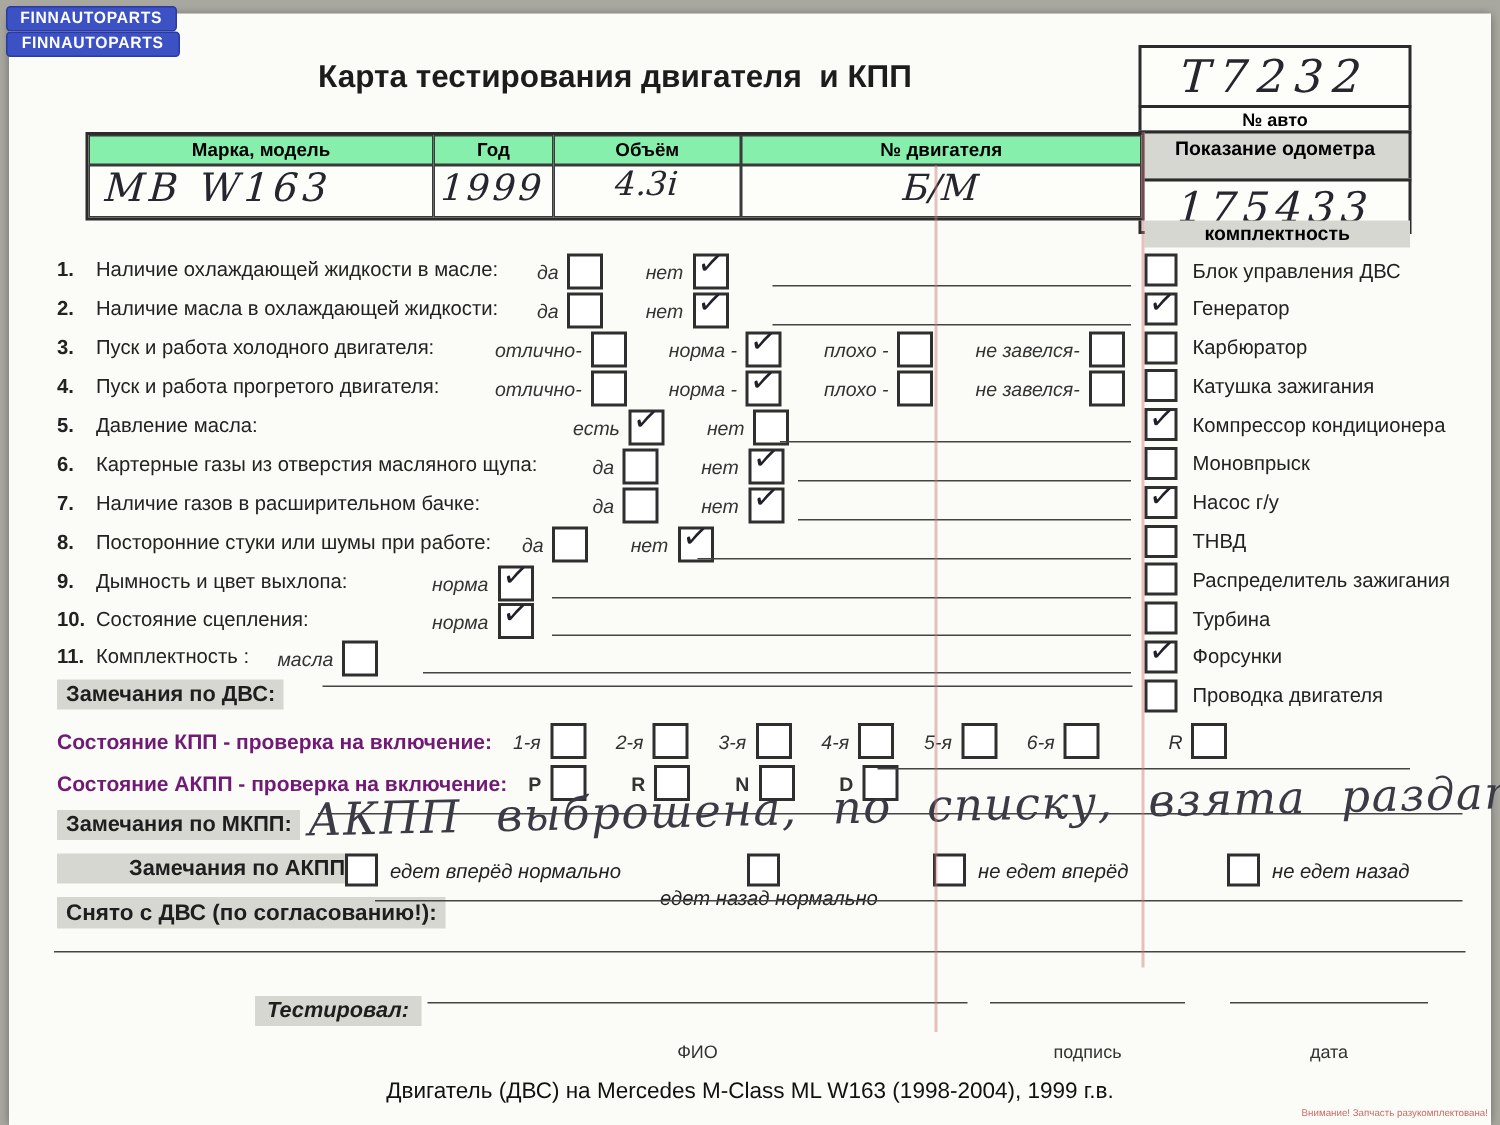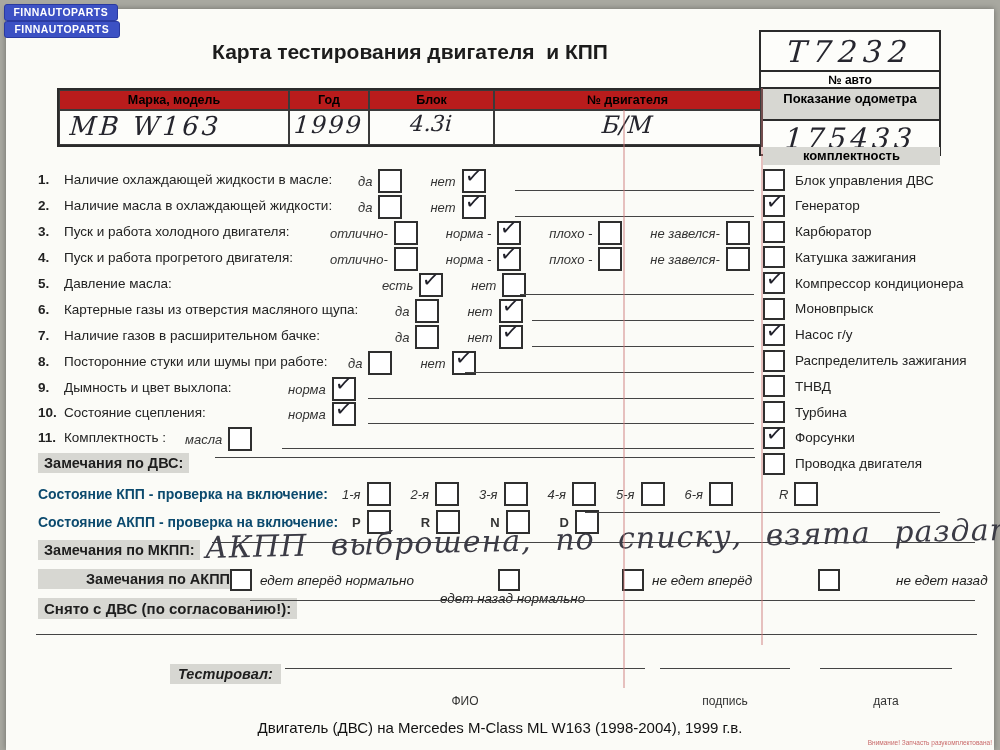--- a/index.html
+++ b/index.html
@@ -19,21 +19,21 @@
   .vbox .seg{border:2px solid #2b2b2b;background:#fdfdfa;box-sizing:border-box;margin-top:-2px;text-align:center;}
   .vbox .seg:first-child{margin-top:0;}
   .seg.val1{height:42px;line-height:40px;}
   .seg.lab1{height:19px;line-height:16px;font-size:12px;font-weight:bold;}
   .seg.lab2{height:34px;line-height:19px;font-size:13px;font-weight:bold;background:#d7d7d2;}
   .seg.val2{height:37px;line-height:35px;}
 
   
   .itable{position:absolute;left:57px;top:88px;display:grid;grid-template-columns:230px 80px 125px 267px;
           border:2px solid #2b2b2b;background:#fdfdfa;}
-  .itable .hc{border:1px solid #3a3a3a;background:#b91c1c;font-size:12.5px;font-weight:bold;text-align:center;height:18px;line-height:18px;}
+  .itable .hc{border:1px solid #3a3a3a;background:#86efac;font-size:12.5px;font-weight:bold;text-align:center;height:18px;line-height:18px;}
   .itable .vc{border:1px solid #3a3a3a;height:33px;text-align:center;}
 
   .hand{font-family:"DejaVu Serif",serif;font-style:italic;color:#26262e;display:inline-block;transform:skewX(-4deg);}
 
   
   .chk-row{position:absolute;left:38px;width:716px;height:26px;}
   .chk-num{position:absolute;left:0;top:4px;font-size:13.5px;font-weight:bold;color:#222;}
   .chk-label{position:absolute;left:26px;top:4px;font-size:13.5px;color:#222;}
   .chk-opts{position:absolute;top:0;display:flex;align-items:center;gap:28px;height:26px;}
   .opt{display:flex;align-items:center;}
@@ -46,21 +46,21 @@
   .eq-head{position:absolute;left:763px;top:147px;width:177px;height:18px;line-height:18px;background:#d7d7d2;
            font-size:13px;font-weight:bold;text-align:center;}
   .eq-list{position:absolute;left:763px;top:169px;}
   .eq-row{display:flex;align-items:center;height:22px;margin-bottom:3.8px;}
   .eq-cb{width:18px;height:18px;border:2px solid #2f2f2f;background:#fff;position:relative;flex:none;}
   .eq-label{font-size:13.5px;color:#222;margin-left:10px;white-space:nowrap;}
 
   .shaded{background:#d7d7d2;font-weight:bold;color:#1e1e1e;}
   .row-label{position:absolute;font-size:14.5px;padding:2px 6px;}
   .gear-row{position:absolute;left:38px;height:24px;display:flex;align-items:center;}
-  .gear-row .lbl{font-size:14px;font-weight:bold;color:#0c4a6e;margin-right:14px;white-space:nowrap;}
+  .gear-row .lbl{font-size:14px;font-weight:bold;color:#701a75;margin-right:14px;white-space:nowrap;}
   .hr-line{position:absolute;border-bottom:1.5px solid #444;}
 
   .hand-note{position:absolute;left:205px;top:521px;width:790px;font-family:"DejaVu Serif",serif;font-style:italic;
              font-size:30px;color:#3b3b45;white-space:nowrap;transform:rotate(-1.3deg);word-spacing:13px;letter-spacing:1px;}
 
   .akpp-grp{position:absolute;display:flex;align-items:center;height:22px;}
   .akpp-grp .eq-label{font-style:italic;font-size:13.5px;margin-left:8px;}
 
   .tester-label{position:absolute;left:170px;top:664px;font-size:14.5px;font-style:italic;padding:2px 8px;}
   .sig-label{position:absolute;top:694px;font-size:12px;color:#333;text-align:center;}
@@ -83,21 +83,21 @@
   <div class="vbox">
     <div class="seg val1"><span class="hand" style="font-size:30px;letter-spacing:6px;">T7232</span></div>
     <div class="seg lab1">№ авто</div>
     <div class="seg lab2">Показание одометра</div>
     <div class="seg val2"><span class="hand" style="font-size:28px;letter-spacing:4px;">175433</span></div>
   </div>
 
   <div class="itable">
     <div class="hc">Марка, модель</div>
     <div class="hc">Год</div>
-    <div class="hc">Блок</div>
+    <div class="hc">Объём</div>
     <div class="hc">№ двигателя</div>
     <div class="vc" style="text-align:left;padding-left:10px;"><span class="hand" style="font-size:26px;letter-spacing:3px;">МВ W163</span></div>
     <div class="vc"><span class="hand" style="font-size:24px;letter-spacing:2px;">1999</span></div>
     <div class="vc"><span class="hand" style="font-size:22px;">4.3i</span></div>
     <div class="vc"><span class="hand" style="font-size:24px;">Б/М</span></div>
   </div>
 
   <div id="checklist">
       <div class="chk-row" style="top: 168px;">
         <span class="chk-num">1.</span>
@@ -319,25 +319,25 @@
         <span class="eq-label">Моновпрыск</span>
       </div>
       <div class="eq-row">
         <span class="cb eq-cb">
           <span class="tick">✓</span>
         </span>
         <span class="eq-label">Насос г/у</span>
       </div>
       <div class="eq-row">
         <span class="cb eq-cb"></span>
+        <span class="eq-label">ТНВД</span>
+      </div>
+      <div class="eq-row">
+        <span class="cb eq-cb"></span>
         <span class="eq-label">Распределитель зажигания</span>
-      </div>
-      <div class="eq-row">
-        <span class="cb eq-cb"></span>
-        <span class="eq-label">ТНВД</span>
       </div>
       <div class="eq-row">
         <span class="cb eq-cb"></span>
         <span class="eq-label">Турбина</span>
       </div>
       <div class="eq-row">
         <span class="cb eq-cb">
           <span class="tick">✓</span>
         </span>
         <span class="eq-label">Форсунки</span>
@@ -419,21 +419,21 @@
         <span class="eq-label">едет вперёд нормально</span>
       </div>
       <div class="akpp-grp" style="left: 432px; top: 569px; flex-direction: column;">
         <span class="cb eq-cb"></span>
         <span class="eq-label">едет назад нормально</span>
       </div>
       <div class="akpp-grp" style="left: 622px; top: 569px;">
         <span class="cb eq-cb"></span>
         <span class="eq-label">не едет вперёд</span>
       </div>
-      <div class="akpp-grp" style="left: 818px; top: 569px; gap: 48px;">
+      <div class="akpp-grp" style="left: 818px; top: 569px;">
         <span class="cb eq-cb"></span>
         <span class="eq-label">не едет назад</span>
       </div>
     </div>
 
   <div class="row-label shaded" style="left:38px;top:598px;font-size:15px;">Снято с ДВС (по согласованию!):</div>
   <div class="hr-line" style="left:250px;top:600px;width:725px;"></div>
   <div class="hr-line" style="left:36px;top:634px;width:941px;"></div>
 
   <div class="tester-label shaded">Тестировал:</div>

